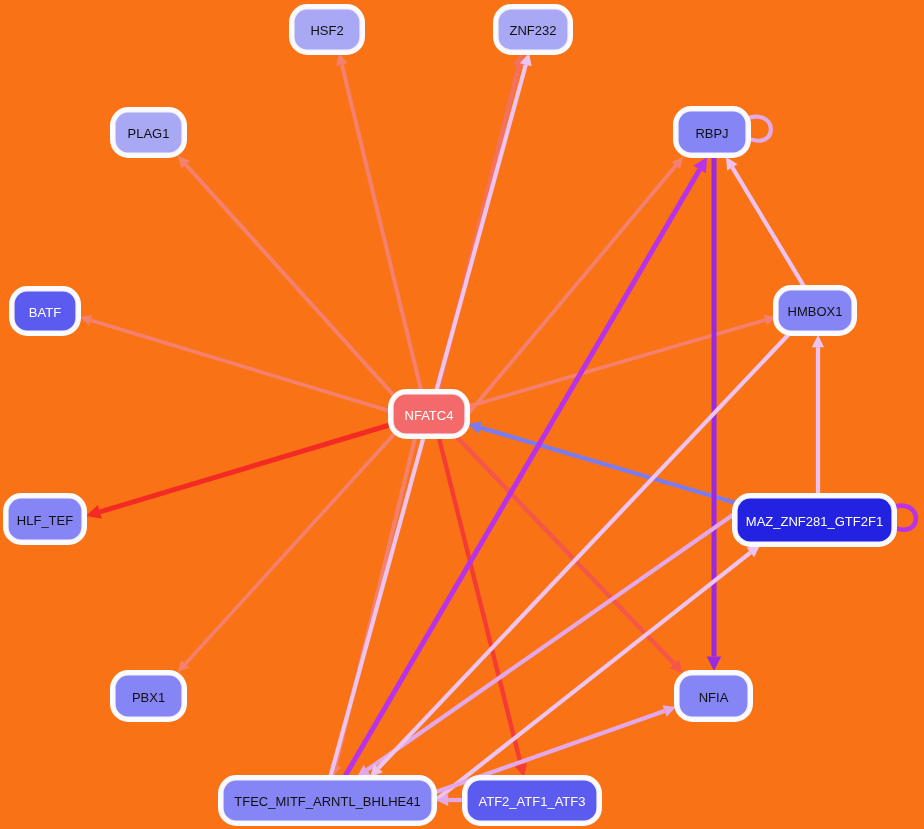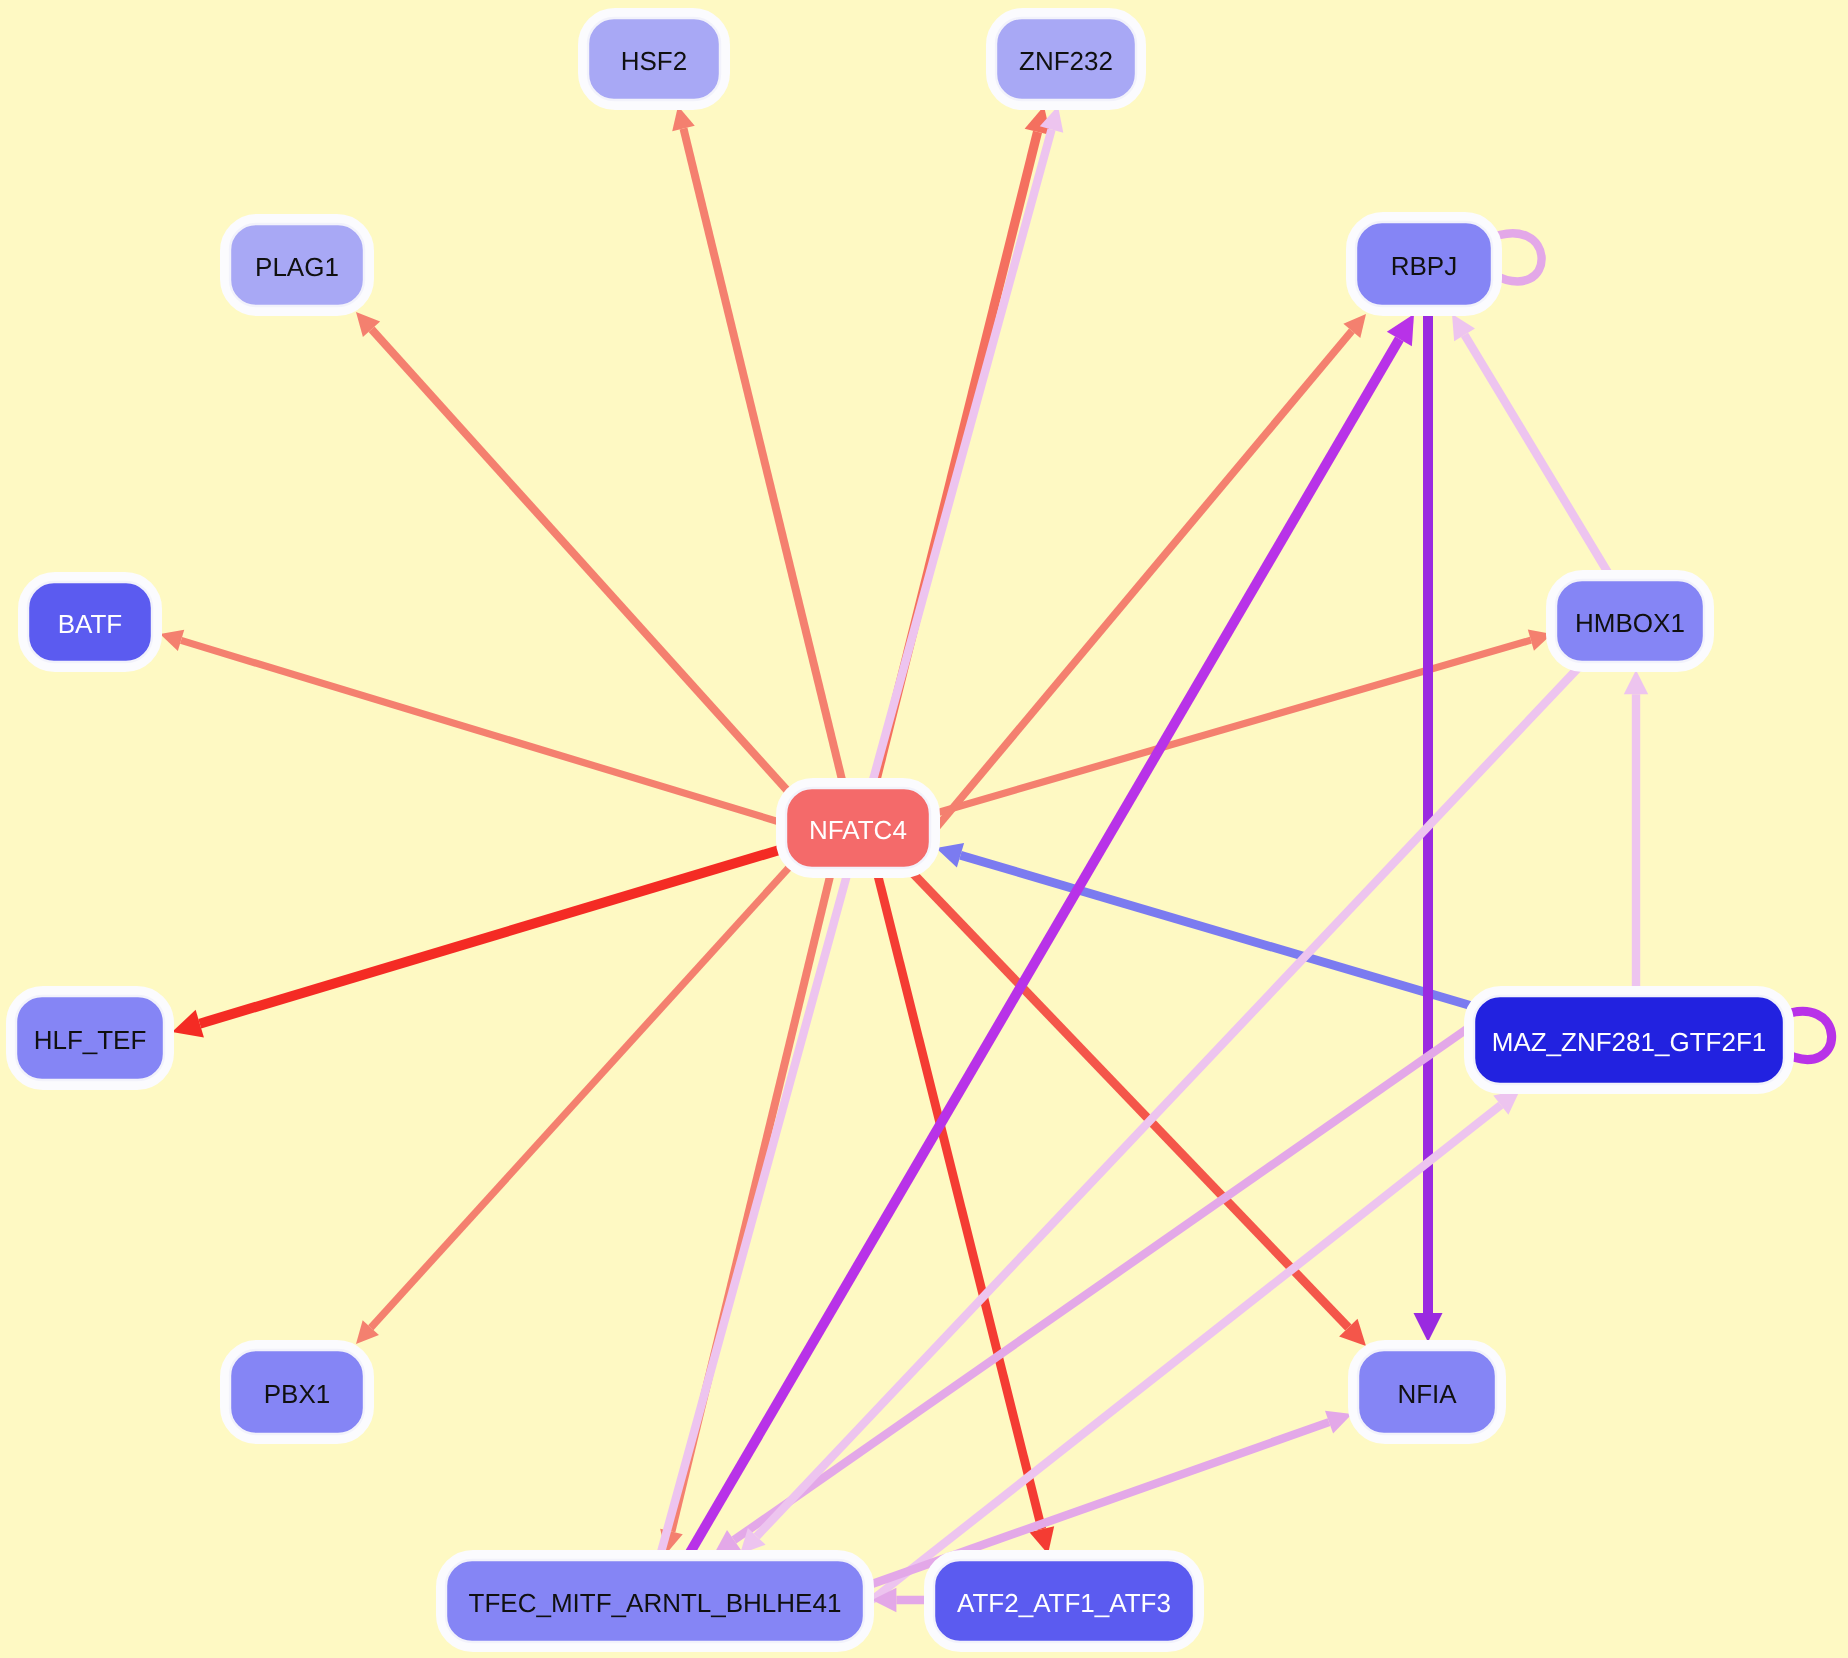--- a/index.html
+++ b/index.html
@@ -10,21 +10,21 @@
   body {
     width: 924px;
     height: 829px;
     font-family: "Liberation Sans", sans-serif;
     overflow: hidden;
   }
   #graph-root {
     position: relative;
     width: 924px;
     height: 829px;
-    background: #fef9c3;
+    background: #f97316;
   }
   svg#network-svg {
     position: absolute;
     left: 0;
     top: 0;
     width: 924px;
     height: 829px;
     display: block;
   }
   .node-rect {

